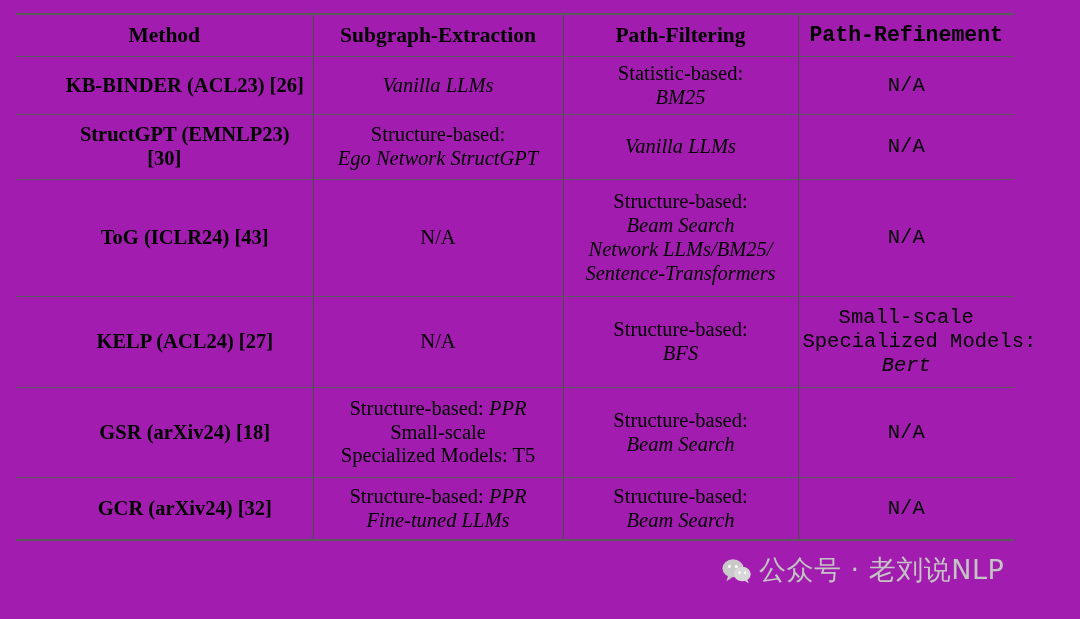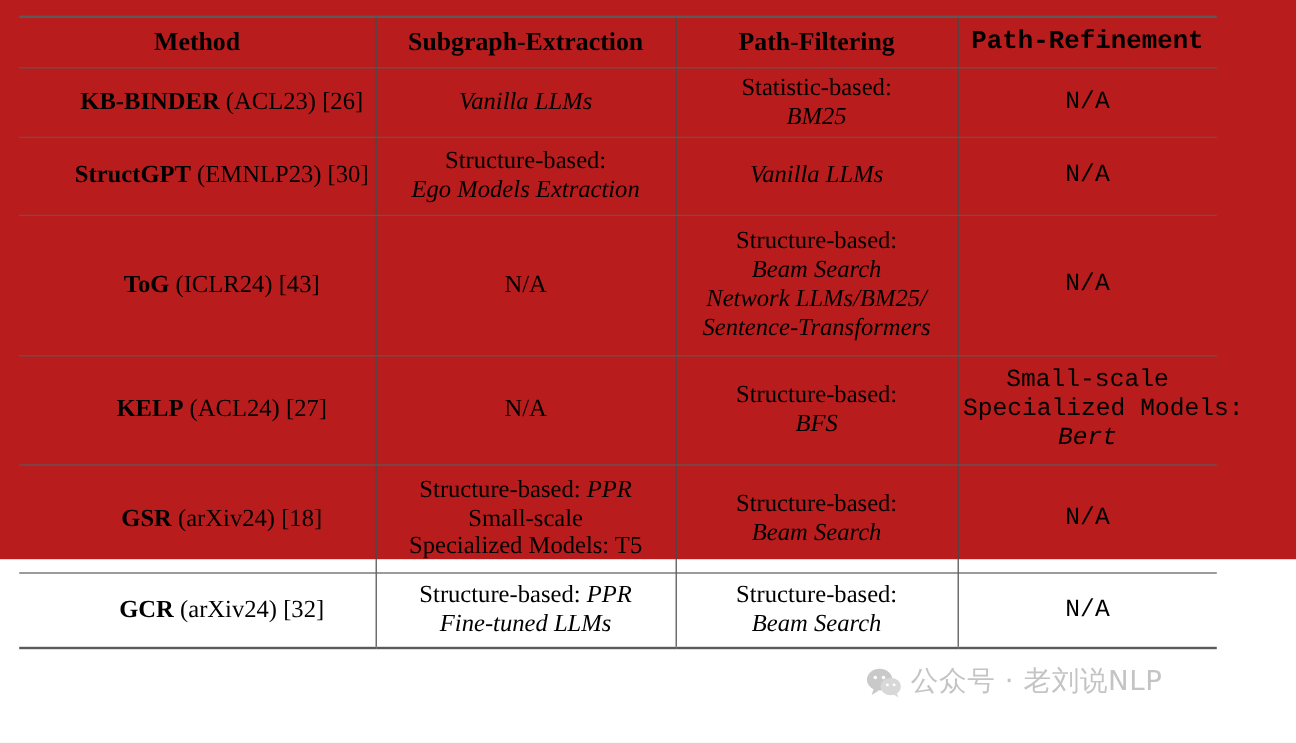--- a/index.html
+++ b/index.html
@@ -10,22 +10,22 @@
   body {
     width: 1080px;
     height: 619px;
     font-family: "Liberation Serif", "DejaVu Serif", serif;
     color: #000000;
     overflow: hidden;
   }
   #page {
     position: relative;
     width: 1080px;
-    height: 466px;
-    background: #b91c1c;
+    height: 619px;
+    background: #a21caf;
   }
   table.cmp {
     position: absolute;
     left: 16px;
     top: 13px;
     width: 998px;
     border-collapse: collapse;
     table-layout: fixed;
     background: transparent;
   }
@@ -71,35 +71,35 @@
   .row-kbbinder td   { height: 53px; }
   .row-structgpt td  { height: 60px; }
   .row-tog td        { height: 112px; }
   .row-rog td        { height: 55px; }
   .row-kelp td       { height: 86px; }
   .row-dog td        { height: 28px; }
   .row-gsr td        { height: 85px; }
   .row-gcr td        { height: 57px; }
 
   .m-name { font-weight: bold; margin-left: 41px; }
-  .m-meta { font-weight: normal; }
+  .m-meta { font-weight: bold; }
   .ital   { font-style: italic; }
   .cellline { display: block; white-space: nowrap; }
 
   
   #watermark {
     position: absolute;
     left: 722px;
     top: 552px;
     display: flex;
     align-items: center;
     gap: 7px;
     color: #c2c2c2;
     font-family: "DejaVu Sans", "Liberation Sans", sans-serif;
-    font-size: 23px;
+    font-size: 27px;
     letter-spacing: 0.5px;
     white-space: nowrap;
     pointer-events: none;
     user-select: none;
   }
   #watermark .wm-logo {
     width: 30px;
     height: 26px;
     flex: 0 0 auto;
     position: relative;
@@ -138,21 +138,21 @@
             <span class="cellline ital">BM25</span>
           </td>
           <td>
             <span class="cellline">N/A</span>
           </td>
         </tr>
         <tr class="row-structgpt">
           <td><span class="m-name">StructGPT</span><span class="m-meta"> (EMNLP23) [30]</span></td>
           <td>
             <span class="cellline">Structure-based:</span>
-            <span class="cellline ital">Ego Models Extraction</span>
+            <span class="cellline ital">Ego Network StructGPT</span>
           </td>
           <td>
             <span class="cellline ital">Vanilla LLMs</span>
           </td>
           <td>
             <span class="cellline">N/A</span>
           </td>
         </tr>
         <tr class="row-tog">
           <td><span class="m-name">ToG</span><span class="m-meta"> (ICLR24) [43]</span></td>

